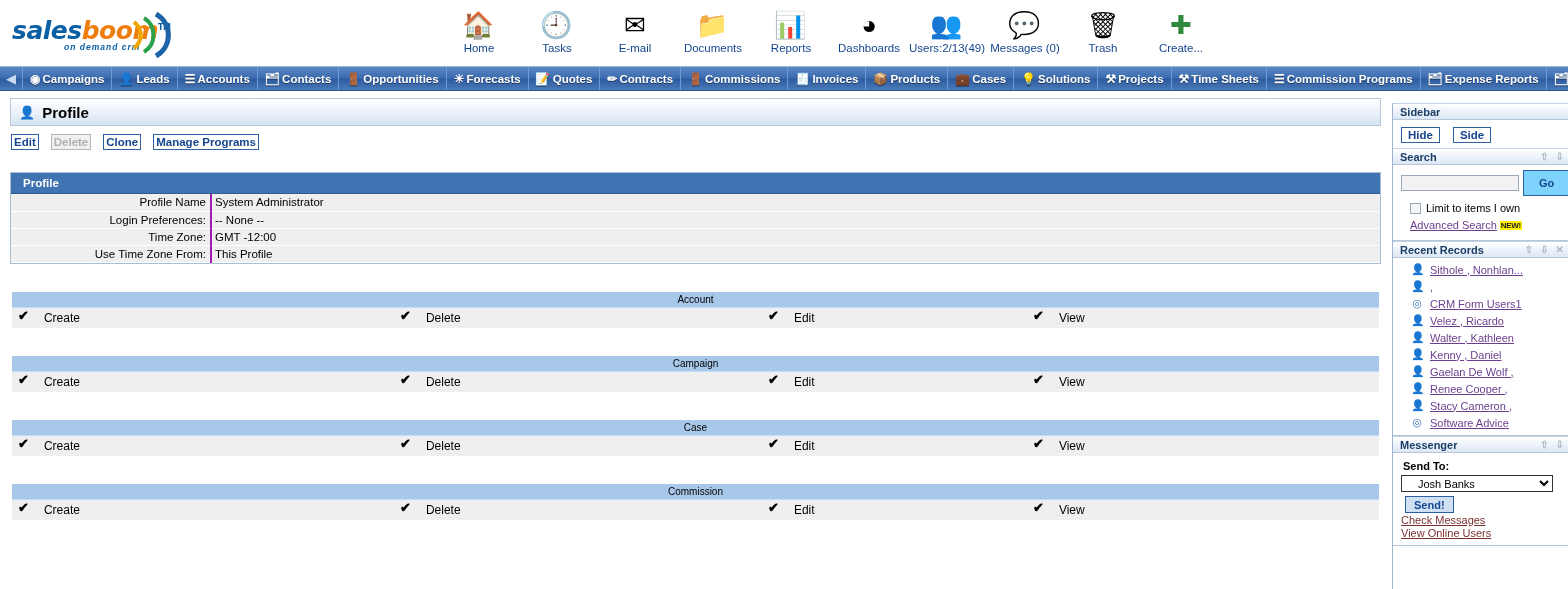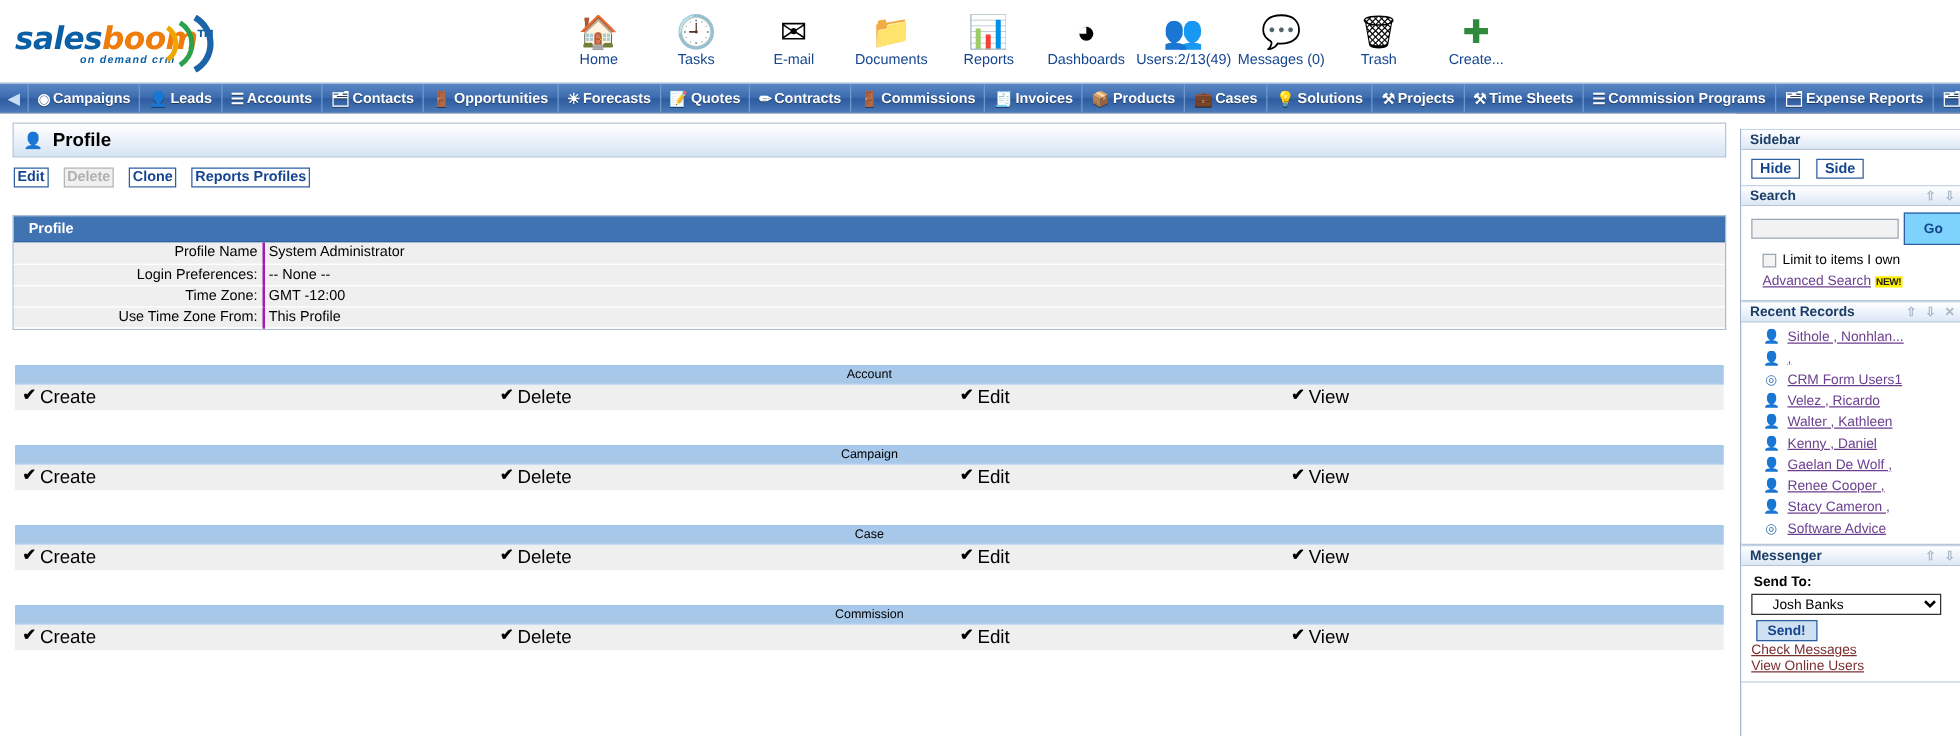--- a/index.html
+++ b/index.html
@@ -234,21 +234,21 @@
     font-size: 9px;
   }
   .perm-cell .chk {
     font-size: 13px;
     font-weight: bold;
     color: #000;
     line-height: 1;
     position: relative;
     top: -2px;
   }
-  .perm-cell .pname { font-size: 15px; color: #000; }
+  .perm-cell .pname { font-size: 12px; color: #000; margin-left: 12px; }
   .perm-c0 { width: 388px; padding-left: 6px; }
   .perm-c1 { width: 368px; }
   .perm-c2 { width: 265px; }
   .perm-c3 { width: 260px; }
 
   
   #sidebar {
     position: absolute;
     left: 1392px; top: 12px;
     width: 176px; height: 498px;
@@ -529,21 +529,21 @@
 
     <div id="page-title-wrap">
       <span class="pticon">👤</span>
       <span class="pttext">Profile</span>
     </div>
 
     <div id="actions">
       <button class="act-btn">Edit</button>
       <button class="act-btn disabled">Delete</button>
       <button class="act-btn">Clone</button>
-      <button class="act-btn">Reports Profiles</button>
+      <button class="act-btn">Manage Programs</button>
     </div>
 
     <div id="detail-panel">
       <div class="sect-head">Profile</div>
       <table class="detail">
         <tbody>
             <tr>
           <td class="lab">Profile Name</td>
           <td class="val">System Administrator</td>
         </tr>

